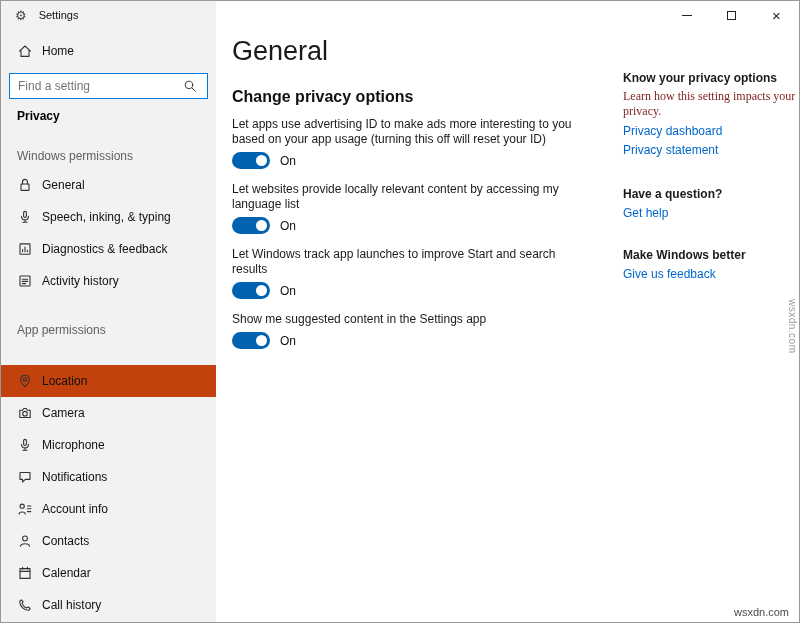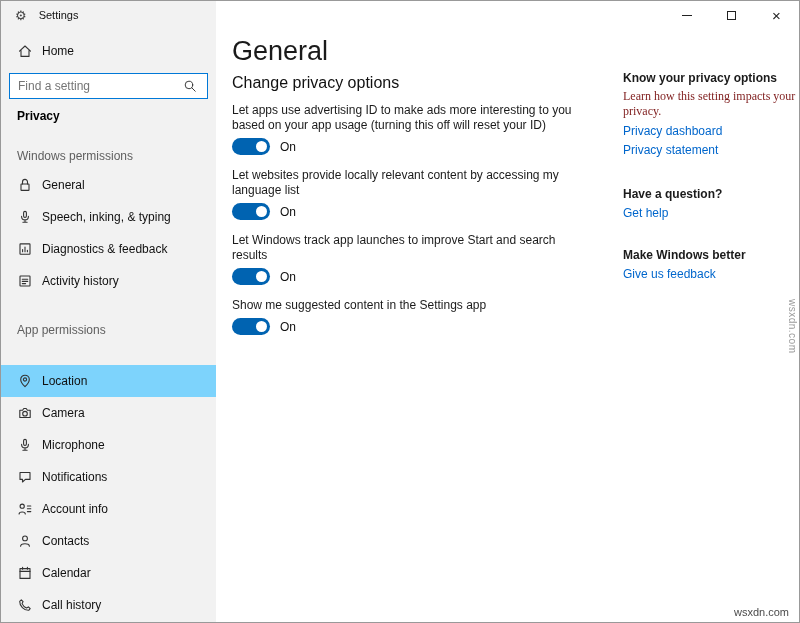--- a/index.html
+++ b/index.html
@@ -18,35 +18,35 @@
   .gear { font-size:13px; color:#444; line-height:1; }
   .app-title { font-size:11px; color:#111; }
   .win-controls { position:absolute; right:0; top:0; display:flex; }
   .win-btn { width:45px; height:28px; display:flex; align-items:center; justify-content:center; color:#222; cursor:default; }
   .glyph-min { display:block; width:10px; border-top:1px solid #222; }
   .glyph-max { display:block; width:9px; height:9px; border:1px solid #222; }
   .glyph-close { font-size:15px; line-height:1; }
   
   .sidebar { position:absolute; top:0; left:0; bottom:0; width:215px; background:#f2f2f2; padding-top:28px; overflow:hidden; z-index:10; }
   .side-row { height:32px; display:flex; align-items:center; padding-left:16px; gap:9px; font-size:12px; color:#111; cursor:default; }
-  .side-row.selected { background:#7dd3fc;margin-top:28px; }
+  .side-row.selected { background:#c2410c;margin-top:28px; }
   .side-row .lbl { white-space:nowrap; }
   .home-row { margin-top:6px;padding-left:16px; }
   .search-box { margin:6px 8px 0 8px; height:26px; background:#fff; border:1px solid #0078d7; display:flex; align-items:center; padding:0 9px 0 8px; }
   .search-box input { border:none; outline:none; flex:1; font-size:12px; color:#444; background:transparent; font-family:inherit; min-width:0; }
   .pane-title { margin:10px 0 0 16px; font-size:12px; font-weight:bold; color:#000; }
   .section-label { margin:26px 0 6px 16px; font-size:12px; color:#5f5f5f; }
   .section-label.second { }
   .ico { flex:0 0 16px; width:16px; height:16px; display:flex; align-items:center; justify-content:center; }
   .ico svg { display:block; }
   .ico path, .ico rect, .ico circle, .ico line { fill:none; stroke:#333; stroke-width:1.1; stroke-linejoin:round; stroke-linecap:round; }
   
   .content { position:absolute; left:231px; top:28px; width:390px; }
   .page-title { margin-top:6px; font-size:27px; font-weight:300; color:#1a1a1a; line-height:32px; }
-  .section-title { margin-top:6px; font-size:16px; font-weight:400; color:#111; line-height:20px; }
+  .section-title { margin-top:20px; font-size:16px; font-weight:700; color:#111; line-height:20px; }
   .settings { margin-top:10px; }
   .setting { margin-bottom:13px; }
   .setting-label { font-size:12px; line-height:15px; max-width:352px; color:#1b1b1b; }
   .toggle-row { margin-top:5px; display:flex; align-items:center; gap:10px; }
   .toggle { width:38px; height:17px; border-radius:9px; background:#0063b1; position:relative; cursor:default; }
   .toggle::after { content:""; position:absolute; right:3px; top:3px; width:11px; height:11px; border-radius:50%; background:#fff; }
   .toggle-state { font-size:12px; color:#111; }
   
   .aside { position:absolute; left:622px; top:70px; width:176px; }
   .aside-heading { font-size:12px; font-weight:bold; color:#1b1b1b; line-height:14px; }

